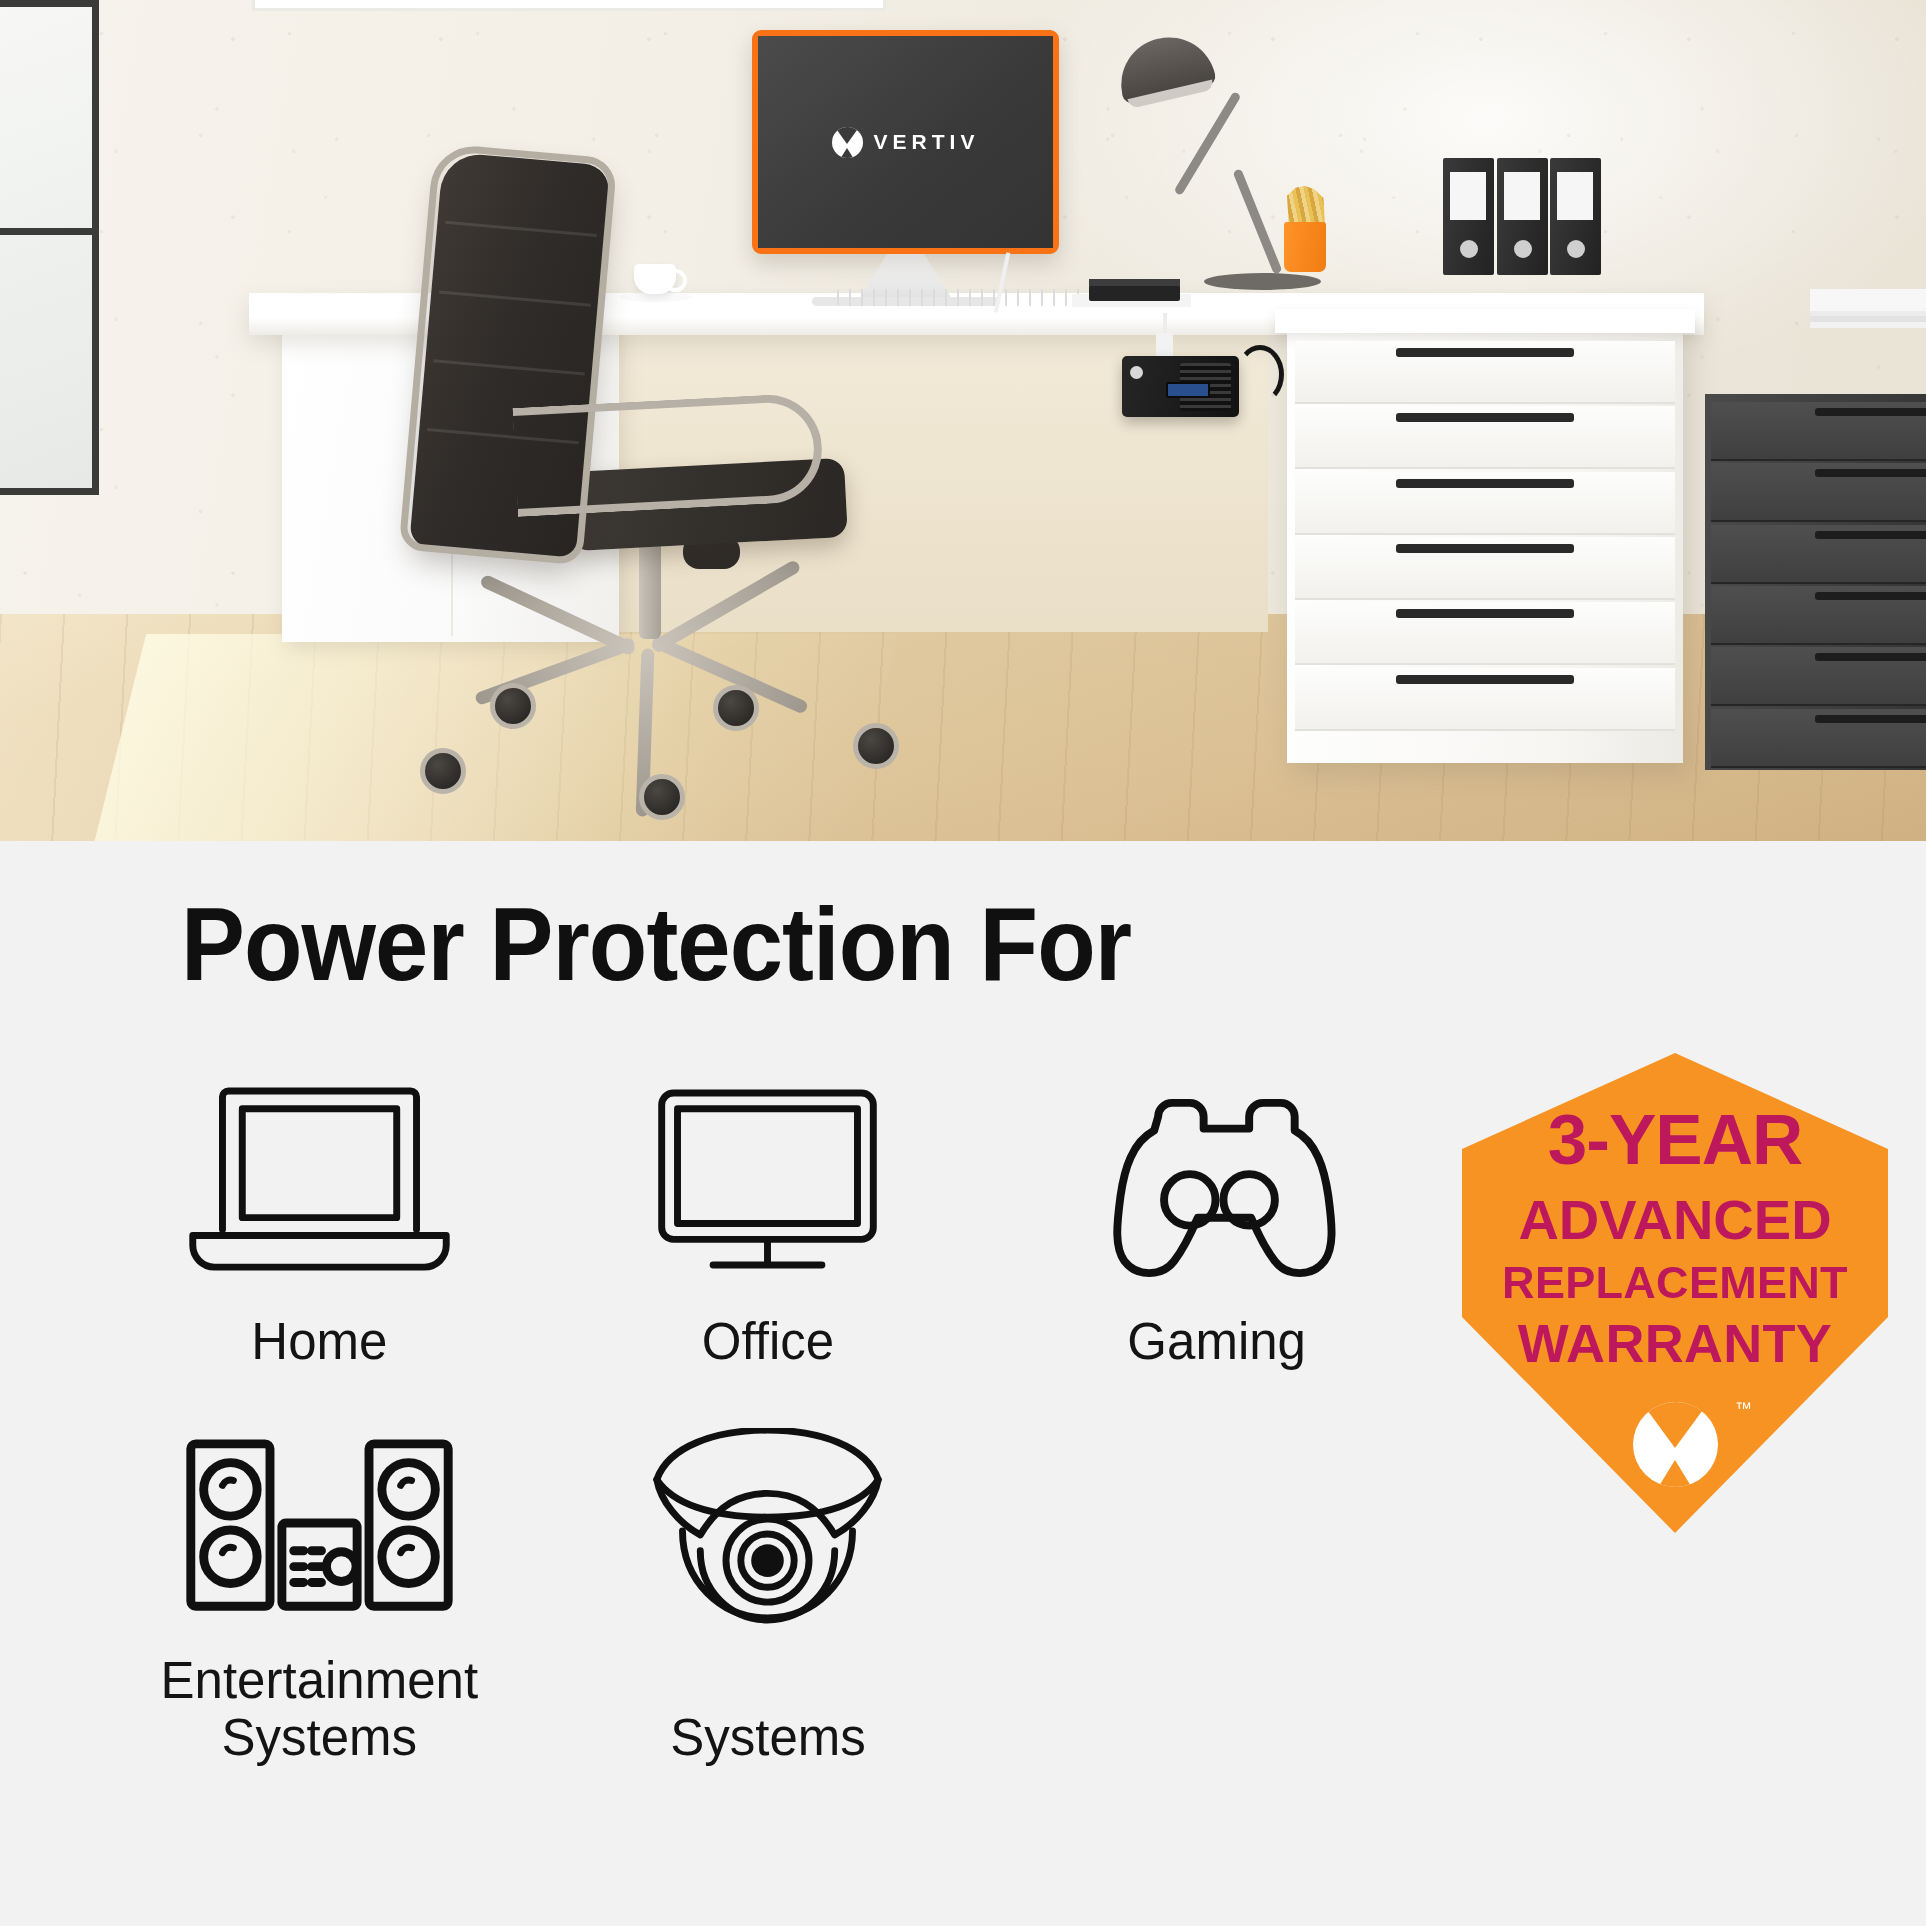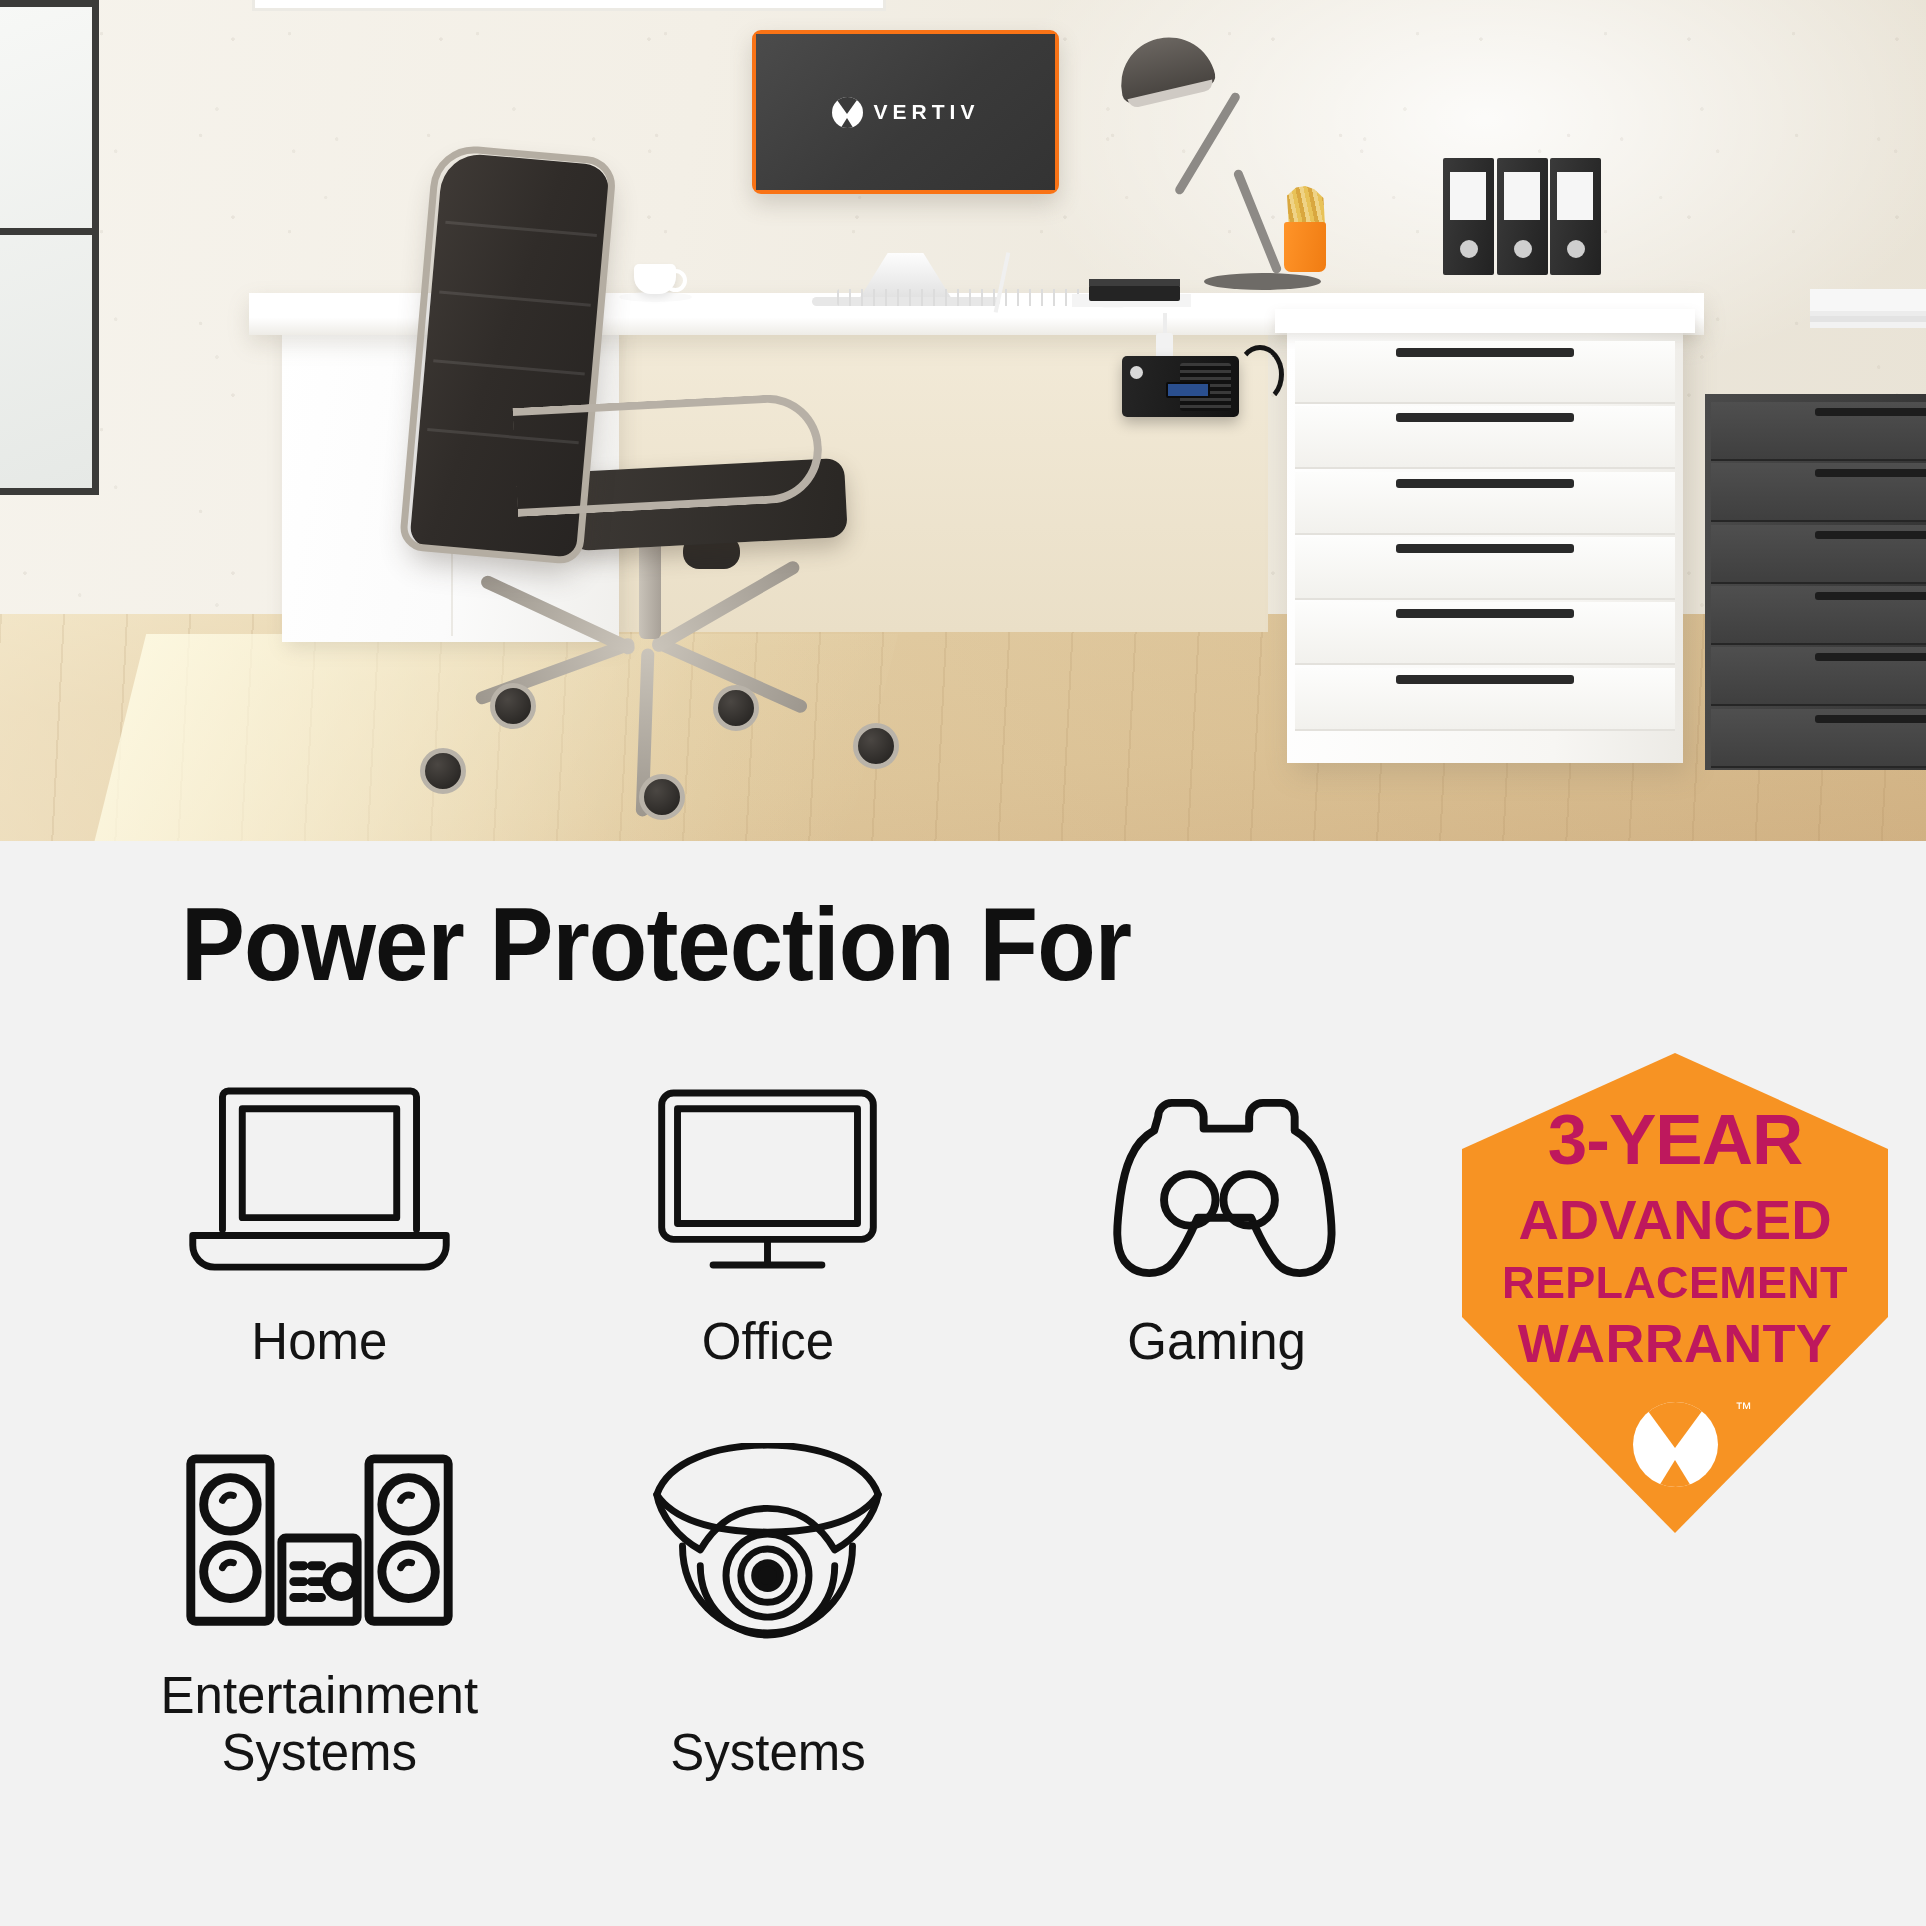--- a/index.html
+++ b/index.html
@@ -78,22 +78,22 @@
   .drw { position:absolute; left:8px; right:8px; height:63px; background:linear-gradient(180deg,#fdfdfc,#f2f1ed); border-bottom:2px solid #e3e1dc;}
   .drw i{ position:absolute; left:50%; transform:translateX(-50%); top:7px; width:178px; height:9px; background:#2a2a2a; border-radius:3px;}
   .darkchest{
     position:absolute; left:1705px; top:394px; width:248px; height:376px;
     background:linear-gradient(95deg,#4a4a4a,#3c3c3c 60%,#313131);
   }
   .ddrw{position:absolute; left:6px; right:6px; height:59px; border-bottom:2px solid #262626; background:linear-gradient(180deg,#4f4f4f,#3f3f3f);}
   .ddrw i{position:absolute; left:44%; top:6px; width:149px; height:8px; background:#1d1d1d; border-radius:3px;}
   .paperstack{position:absolute; left:1810px; top:289px; width:149px; height:22px; background:#f7f7f7; box-shadow:0 5px 0 #ececec, 0 11px 0 #e3e3e3, 0 17px 0 #f2f2f2;}
 
-  .monitor{position:absolute; left:752px; top:30px; width:307px; height:164px;
-    background:#fde047; border:4px solid #f97316; border-radius:9px;
+  .monitor{position:absolute; left:752px; top:30px; width:307px; height:224px;
+    background:#fde047; border:6px solid #f97316; border-radius:9px;
     box-shadow:0 10px 22px rgba(90,80,70,.22);}
   .mon-screen{position:absolute; inset:0; background:linear-gradient(140deg,#4b4b4b,#3a3a3a 55%,#333);
     display:flex; align-items:center; justify-content:center; gap:11px;}
   .mon-foot{position:absolute; left:856px; top:253px; width:99px; height:51px;
     background:linear-gradient(180deg,#fdfdfd,#dedede); clip-path:polygon(32% 0,68% 0,100% 100%,0 100%);}
   .mon-base{position:absolute; left:812px; top:297px; width:188px; height:9px; background:#e7e7e7; border-radius:5px;}
   .vlogo-circle{width:31px;height:31px;border-radius:50%;background:#fff;position:relative;overflow:hidden;}
   .vlogo-circle:before{content:"";position:absolute;left:50%;top:-4px;transform:translateX(-50%);
     width:0;height:0;border-left:15px solid transparent;border-right:15px solid transparent;border-top:21px solid #3a3a3a;}
   .vlogo-circle:after{content:"";position:absolute;left:50%;bottom:-6px;transform:translateX(-50%);
@@ -156,21 +156,21 @@
   .divider{position:absolute; left:0; top:848px; width:1927px; height:26px;
     background: linear-gradient(90deg,#f8470a 0%, #fa6b08 16%, #fb8d08 34%, #fca80a 50%, #fdc709 66%, #ffe000 84%, #fff400 100%);}
 
   
   .lower{position:absolute; left:0; top:841px; width:1927px; height:1052px; background:#f2f2f2;}
   .title{position:absolute; left:181px; top:45px; font-size:103px; font-weight:700;
     letter-spacing:-1px; color:#101010; font-family:"Liberation Sans", sans-serif;
     transform: scaleX(.93); transform-origin:left center; white-space:nowrap;}
 
   .grid{position:absolute; left:95px; top:218px; width:1346px;
-    display:grid; grid-template-columns: repeat(3, 1fr); row-gap:43px;}
+    display:grid; grid-template-columns: repeat(3, 1fr); row-gap:28px;}
   .cell{display:flex; flex-direction:column; align-items:center;}
   .cell .art{height:228px; display:flex; align-items:flex-end; justify-content:center;}
   .cell .lbl{margin-top:26px; font-size:51px; color:#141414; text-align:center; line-height:1.12;}
 
   .shield{position:absolute; left:1462px; top:212px; width:426px; height:480px;}
   .shield-bg{position:absolute; inset:0; background:#F79323;
     clip-path: polygon(50% 0%, 100% 20%, 100% 55%, 50% 100%, 0% 55%, 0% 20%);}
   .shield-txt{position:absolute; inset:0; display:flex; flex-direction:column; align-items:center;
     color:#be185d; text-align:center; padding-top:51px;}
   .s-l1{font-size:71px; font-weight:700; letter-spacing:-1px; line-height:1;}

